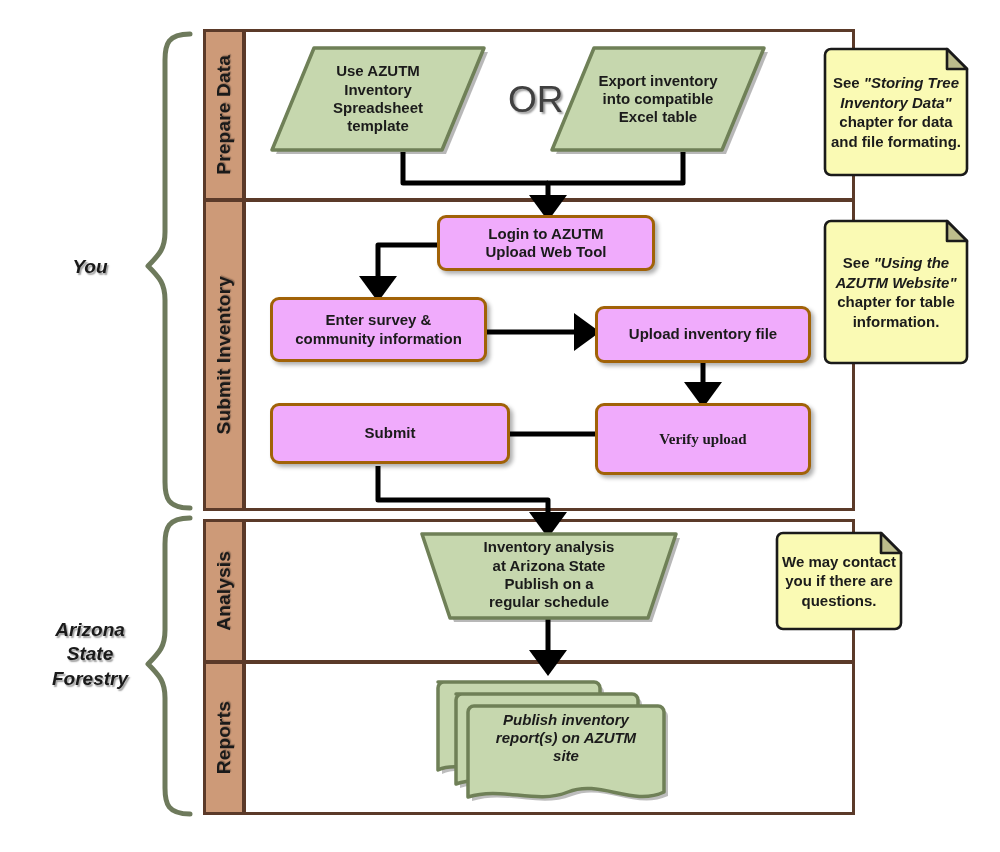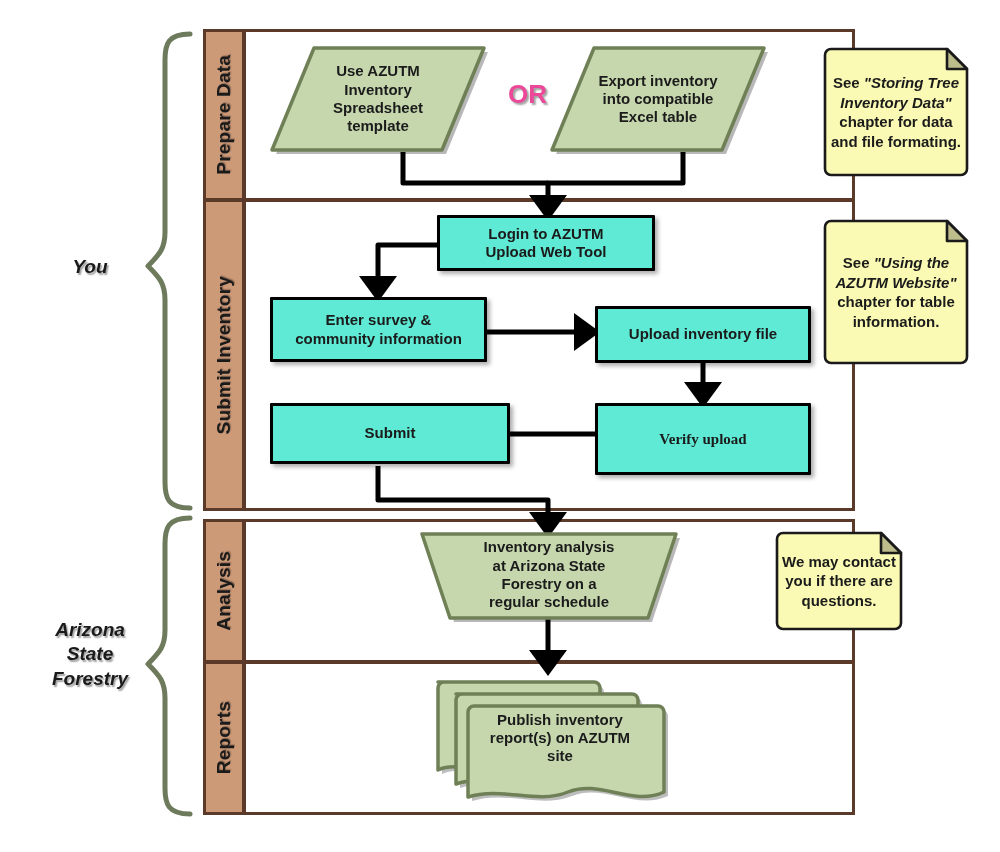--- a/index.html
+++ b/index.html
@@ -28,21 +28,21 @@
   }
 
   .node{
     position:absolute;box-sizing:border-box;
     display:flex;align-items:center;justify-content:center;text-align:center;
     font-weight:bold;font-size:15px;color:#1b1b1b;line-height:1.22;
     white-space:pre-line;
   }
 
   .rectnode{
-    background:#5eead4;border:3px solid #000000;border-radius:1px;
+    background:#f0abfc;border:3px solid #a16207;border-radius:9px;
     box-shadow:3px 3px 4px rgba(0,0,0,.32);
   }
 
   .shapewrap{position:absolute;}
   .shapewrap svg{position:absolute;left:0;top:0;overflow:visible;}
   .shapewrap .txt{
     position:absolute;left:0;top:0;width:100%;height:100%;
     display:flex;align-items:center;justify-content:center;text-align:center;
     font-weight:bold;font-size:15px;color:#1b1b1b;line-height:1.22;
     white-space:pre-line;pointer-events:none;
@@ -54,21 +54,21 @@
   .note svg{position:absolute;left:0;top:0;}
   .note .ntxt{
     position:absolute;left:0;top:0;width:100%;height:100%;
     display:flex;align-items:center;justify-content:center;text-align:center;
     font-weight:bold;font-size:15px;color:#1b1b1b;line-height:1.30;
     padding:6px 9px;box-sizing:border-box;
   }
   .note .ntxt i{font-style:italic;}
 
   .or-label{
-    position:absolute;font-weight:bold;font-size:26px;color:#ec4899;
+    position:absolute;font-weight:normal;font-size:37px;color:#404040;
     text-shadow:2px 2px 2px rgba(0,0,0,.38);
   }
 
   svg.layer{position:absolute;left:0;top:0;width:1000px;height:852px;pointer-events:none;}
 </style>
 </head>
 <body>
 
 <div id="stage">
 
@@ -168,37 +168,37 @@
 
   <div class="node rectnode" style="left:270px;top:403px;width:240px;height:61px;">Submit</div>
 
   <div class="shapewrap" style="left:418px;top:530px;width:262px;height:90px;">
     <svg width="262" height="92" viewBox="0 0 262 92">
       <polygon points="4,4 258,4 230,88 32,88" fill="rgba(0,0,0,.28)" transform="translate(4,4)"></polygon>
       <polygon points="4,4 258,4 230,88 32,88" fill="#C6D7AE" stroke="#6F8057" stroke-width="3.5" stroke-linejoin="round"></polygon>
     </svg>
     <div class="txt" style="padding-bottom:4px;">Inventory analysis
 at Arizona State
-Forestry on a
+Publish on a
 regular schedule</div>
   </div>
 
   <div class="shapewrap" style="left:430px;top:672px;width:240px;height:130px;">
     <svg width="244" height="134" viewBox="0 0 244 134">
 
       <path d="M8,10 h156 a6,6 0 0 1 6,6 v78 c-28,14 -56,-12 -84,0 c-28,12 -56,-6 -78,4 v-82 a6,6 0 0 1 6,-6 z" fill="rgba(0,0,0,.26)" transform="translate(4,4)"></path>
       <path d="M8,10 h156 a6,6 0 0 1 6,6 v78 c-28,14 -56,-12 -84,0 c-28,12 -56,-6 -78,4 v-82 a6,6 0 0 1 6,-6 z" fill="#C6D7AE" stroke="#6F8057" stroke-width="3.5" stroke-linejoin="round"></path>
 
       <path d="M26,22 h176 a6,6 0 0 1 6,6 v80 c-30,14 -60,-12 -90,0 c-30,12 -62,-6 -92,4 v-84 a6,6 0 0 1 6,-6 z" fill="rgba(0,0,0,.26)" transform="translate(4,4)"></path>
       <path d="M26,22 h176 a6,6 0 0 1 6,6 v80 c-30,14 -60,-12 -90,0 c-30,12 -62,-6 -92,4 v-84 a6,6 0 0 1 6,-6 z" fill="#C6D7AE" stroke="#6F8057" stroke-width="3.5" stroke-linejoin="round"></path>
 
       <path d="M44,34 h184 a6,6 0 0 1 6,6 v80 c-32,15 -64,-13 -96,0 c-32,13 -66,-6 -100,5 v-85 a6,6 0 0 1 6,-6 z" fill="rgba(0,0,0,.26)" transform="translate(4,4)"></path>
       <path d="M44,34 h184 a6,6 0 0 1 6,6 v80 c-32,15 -64,-13 -96,0 c-32,13 -66,-6 -100,5 v-85 a6,6 0 0 1 6,-6 z" fill="#C6D7AE" stroke="#6F8057" stroke-width="3.5" stroke-linejoin="round"></path>
     </svg>
-    <div class="txt" style="left:32px;top:30px;width:196px;height:72px;">Publish inventory
+    <div class="txt" style="left:38px;top:30px;width:196px;height:72px;font-style:italic;">Publish inventory
 report(s) on AZUTM
 site</div>
   </div>
 
   <div class="note" style="left:820px;top:44px;width:152px;height:136px;">
     <svg width="152" height="136" viewBox="0 0 152 136">
       <path d="M5,11 a6,6 0 0 1 6,-6 h116 l20,20 v100 a6,6 0 0 1 -6,6 h-130 a6,6 0 0 1 -6,-6 z" fill="#FAFAB4" stroke="#1a1a1a" stroke-width="2.6" stroke-linejoin="round"></path>
       <path d="M127,5 l20,20 h-20 z" fill="#BDBD8C" stroke="#1a1a1a" stroke-width="2.6" stroke-linejoin="round"></path>
     </svg>
     <div class="ntxt">

